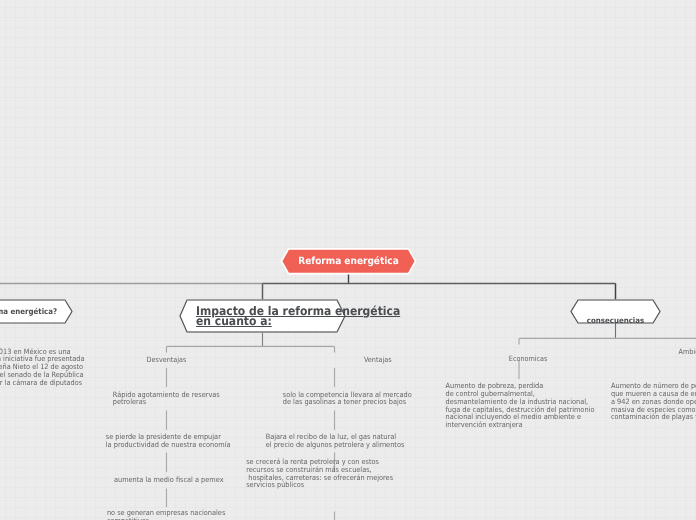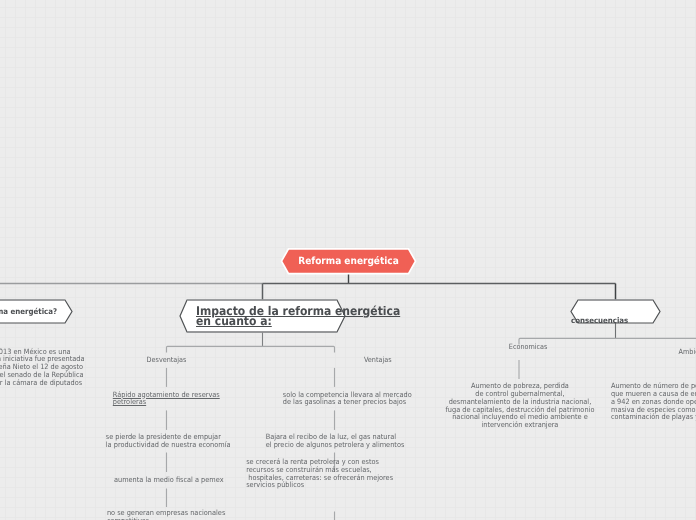--- a/index.html
+++ b/index.html
@@ -80,51 +80,51 @@
 
 <div class="hexnode" style="left:-81.7px;top:300px;width:153.7px;height:23px;justify-content:center;">
   <span class="tx" style="font-size:7.8px;">¿Qué es la reforma energética?</span>
 </div>
 
 <div class="hexnode" style="left:180px;top:300.8px;width:165px;height:32px;padding-left:16px;box-sizing:border-box;">
   <span class="tx" style="font-size:12px;line-height:9.6px;text-decoration:underline;">Impacto de la reforma energética
 en cuanto a:</span>
 </div>
 
-<div class="hexnode" style="left:571px;top:300px;width:89px;height:40px;">
+<div class="hexnode" style="left:571px;top:300px;width:89px;height:40px;justify-content:center;">
   <span class="tx" style="font-size:7.8px;">consecuencias</span>
 </div>
 
 <div class="leaf" style="left:-90.5px;top:347.6px;line-height:7.85px;">La reforma energética de 2013 en México es una
 reforma constitucional cuya iniciativa fue presentada
 por el presidente Enrique Peña Nieto el 12 de agosto
 de 2013, fue aprobada por el senado de la República
 el 11 de diciembre 2013 por la cámara de diputados</div>
 
 <div class="branchlbl" style="left:146.6px;top:354.5px;">Desventajas</div>
-<div class="leaf" style="left:112.8px;top:390.5px;text-decoration:underline;">Rápido agotamiento de reservas
+<div class="leaf" style="left:112.8px;top:390.5px;">Rápido agotamiento de reservas
 petroleras</div>
 <div class="leaf" style="left:105.8px;top:433.0px;">se pierde la presidente de empujar
 la productividad de nuestra economía</div>
 <div class="leaf" style="left:114.0px;top:475.5px;">aumenta la medio fiscal a pemex</div>
 <div class="leaf" style="left:106.9px;top:509.3px;">no se generan empresas nacionales
 competitivas</div>
 
 <div class="branchlbl" style="left:320.0px;top:354.5px;margin-left:44px;">Ventajas</div>
 <div class="leaf" style="left:268.8px;top:390.5px;margin-left:14px;">solo la competencia llevara al mercado
 de las gasolinas a tener precios bajos</div>
 <div class="leaf" style="left:265.7px;top:433.2px;">Bajara el recibo de la luz, el gas natural
 el precio de algunos petrolera y alimentos</div>
 <div class="leaf" style="left:246.2px;top:458px;">se crecerá la renta petrolera y con estos
 recursos se construirán más escuelas,
  hospitales, carreteras: se ofrecerán mejores
 servicios públicos</div>
 
-<div class="branchlbl" style="left:500.8px;top:342px;padding-left:8px;">Economicas</div>
-<div class="leaf" style="left:445.5px;top:382.3px;text-align:center;">Aumento de pobreza, perdida
+<div class="branchlbl" style="left:500.8px;top:354px;padding-left:8px;">Economicas</div>
+<div class="leaf" style="left:445.5px;top:382.3px;">Aumento de pobreza, perdida
 de control gubernalmental,
 desmantelamiento de la industria nacional,
 fuga de capitales, destrucción del patrimonio
 nacional incluyendo el medio ambiente e
 intervención extranjera</div>
 
 <div class="branchlbl" style="left:678.6px;top:346.7px;">Ambientales</div>
 <div class="leaf" style="left:611.0px;top:382.3px;">Aumento de número de personas
 que mueren a causa de enfermedades
 a 942 en zonas donde opera, muerte

